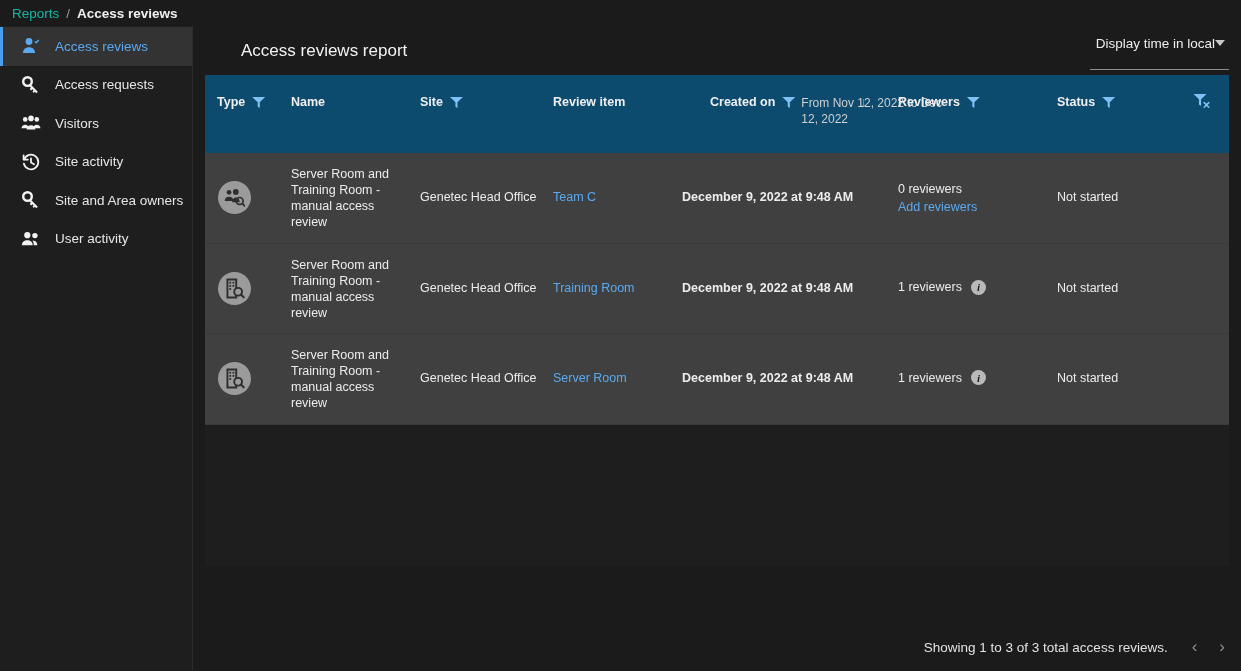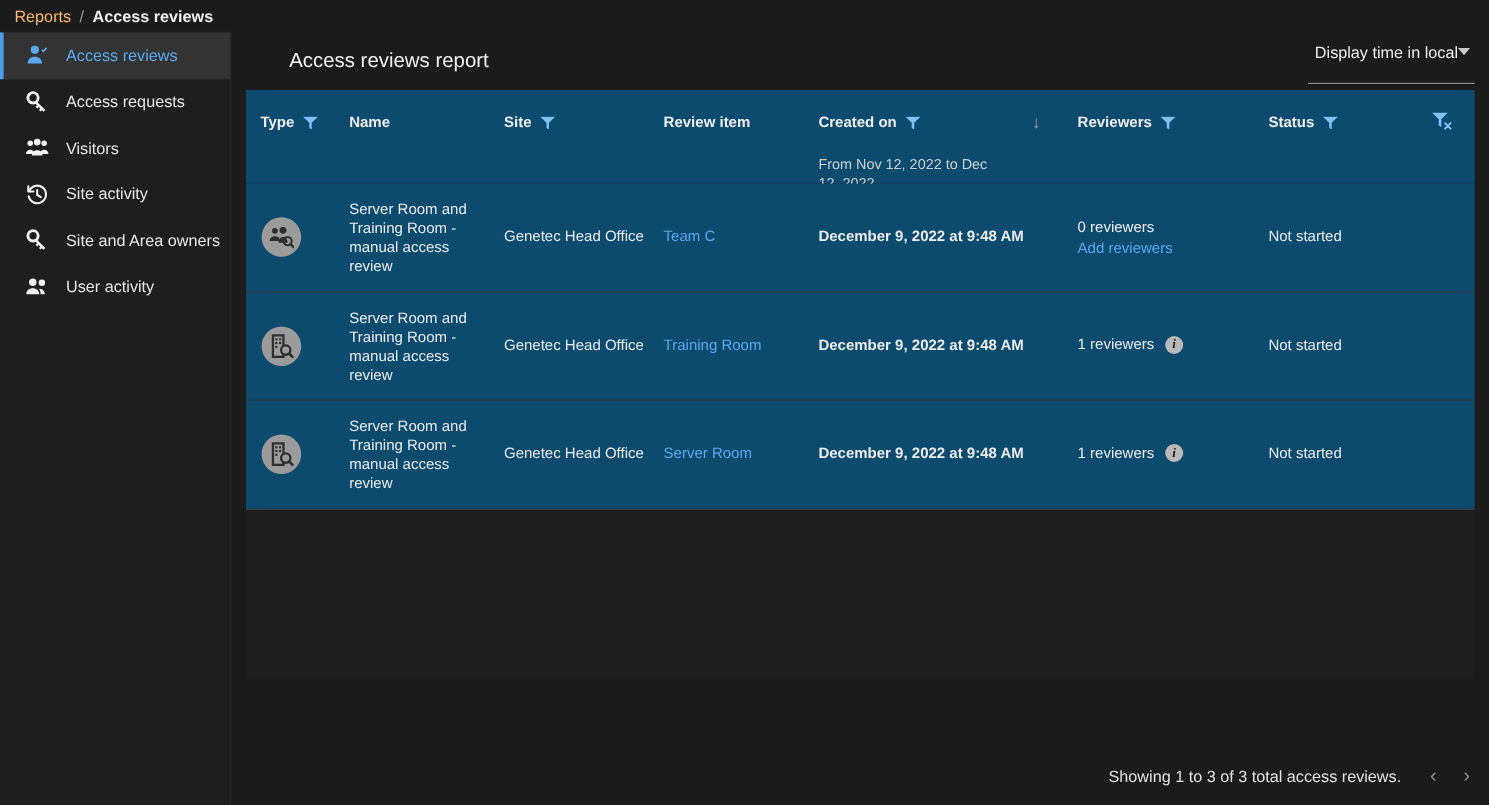--- a/index.html
+++ b/index.html
@@ -14,21 +14,21 @@
   
   .breadcrumb {
     height: 26px;
     background: #1b1b1b;
     display: flex;
     align-items: center;
     padding-left: 12px;
     gap: 7px;
     font-size: 13.5px;
   }
-  .crumb-link { color: #fdba74; cursor: pointer; }
+  .crumb-link { color: #14b8a6; cursor: pointer; }
   .crumb-sep  { color: #9a9a9a; }
   .crumb-cur  { color: #f0f0f0; font-weight: bold; }
 
   
   .shell { display: flex; height: 645px; }
 
   
   .sidebar {
     width: 193px;
     background: #1e1e1e;
@@ -101,38 +101,38 @@
   .hcell {
     position: absolute;
     top: 20px;
     display: flex;
     align-items: flex-start;
     gap: 7px;
     font-size: 12.5px;
     font-weight: bold;
     color: #efefef;
   }
-  .hlabel-wrap { display: flex; flex-direction: column; gap: 20px; }
+  .hlabel-wrap { display: flex; gap: 6px; margin-left: 28px; }
   .hsub { font-weight: normal; font-size: 12px; color: #d0d0d0; width: 160px; line-height: 16px; }
   .funnel {
     width: 13px; height: 11px; margin-top: 2px;
     background: #7fc0f5;
     clip-path: polygon(0 0, 100% 0, 58% 48%, 58% 100%, 42% 88%, 42% 48%);
     cursor: pointer;
     flex: 0 0 13px;
   }
   .sort-arrow { color: #aaaaaa; font-size: 14px; cursor: pointer; }
   .clear-filter { display: flex; align-items: flex-start; cursor: pointer; }
 
   .tbody { position: relative; }
   .trow {
     position: relative;
     height: 90.5px;
     border-bottom: 1px solid #3a3a3a;
-    background: #0c4a6e;
+    background: #404040;
   }
   .cell {
     position: absolute;
     font-size: 12.5px;
     color: #ececec;
   }
   .cell.name { width: 110px; line-height: 16px; }
   .link { color: #5aa9f0; cursor: pointer; font-size: 12.5px; }
   .avatar {
     width: 33px; height: 33px; border-radius: 50%;

